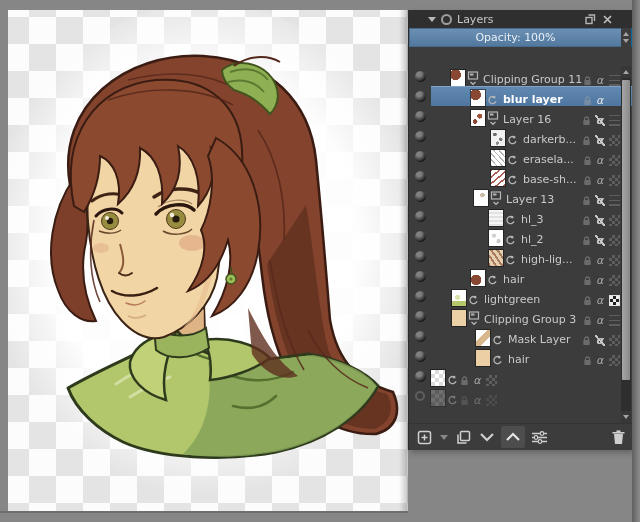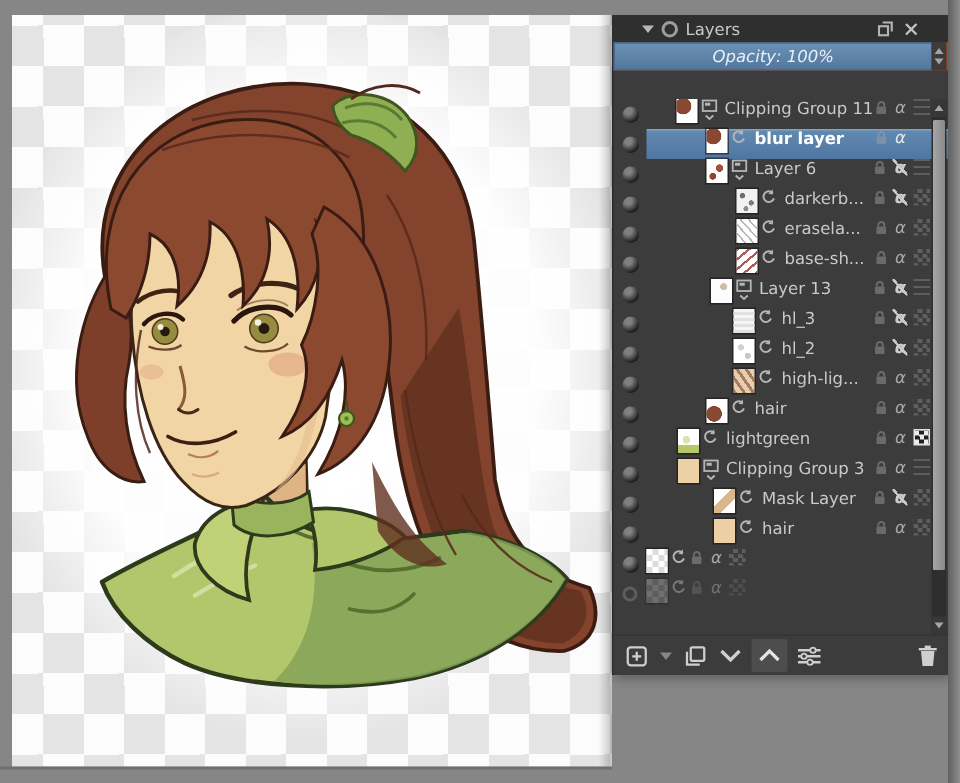--- a/index.html
+++ b/index.html
@@ -29,41 +29,41 @@
   .ring{width:11px;height:11px;border:2px solid #9d9d9d;border-radius:50%;}
   .p-title{flex:1;color:#c9c9c9;}
   .hbtn{display:flex;align-items:center;justify-content:center;width:12px;height:12px;}
 
   .p-blend{height:19px;display:flex;align-items:center;padding:0 2px;gap:3px;}
   .combo{flex:1;height:17px;display:flex;align-items:center;padding:0 5px;background:#3a3a3a;
          border:1px solid #323232;border-radius:1px;}
   .combo .lbl{flex:1;color:#c6c6c6;}
   .fbtn,.fdrop{width:18px;height:17px;display:flex;align-items:center;justify-content:center;}
 
-  .p-opacity{position:relative;height:19px;background:#c2410c;font-style:italic;}
+  .p-opacity{position:relative;height:19px;background:#0369a1;}
   .op-fill{position:absolute;left:0;top:0;width:213px;height:19px;
            background:linear-gradient(#6b90b4,#53789e);border:1px solid #47698c;}
   .op-text{position:absolute;left:0;top:0;width:213px;text-align:center;line-height:19px;
            color:#e9eff6;}
   .spincol{position:absolute;right:1px;top:0;width:10px;height:19px;background:#3c3c3c;
            display:flex;flex-direction:column;align-items:center;justify-content:center;gap:3px;}
   .mini-up{width:0;height:0;border-left:3px solid transparent;border-right:3px solid transparent;
            border-bottom:4px solid #a5a5a5;}
   .mini-down{width:0;height:0;border-left:3px solid transparent;border-right:3px solid transparent;
            border-top:4px solid #a5a5a5;}
 
   
   .p-list{position:absolute;top:56px;left:0;width:224px;height:357px;overflow:hidden;}
   .row{height:20px;display:flex;align-items:stretch;}
   .row.dim{opacity:.5;}
   .eyecell{width:22px;flex:none;display:flex;align-items:center;justify-content:center;}
   .eye{width:11px;height:11px;border-radius:50%;
        background:radial-gradient(circle at 35% 28%,#808080 0 22%,#1d1d1d 72%);}
   .eye-off{width:10px;height:10px;border-radius:50%;border:2px solid #7f7f7f;}
-  .rowbody{flex:1;display:flex;align-items:flex-start;padding-right:13px;min-width:0;}
+  .rowbody{flex:1;display:flex;align-items:flex-end;padding-right:13px;min-width:0;}
   .row.selected .rowbody{background:linear-gradient(#628ab2,#4e76a0);box-shadow:inset 0 0 0 1px #74a;
         box-shadow:inset 0 1px 0 #7fa3c6;}
   .indent{flex:none;}
   .thumb{width:14px;height:16px;flex:none;box-shadow:0 0 0 1px rgba(20,20,20,.6);}
   .badge{width:15px;flex:none;display:flex;align-items:center;justify-content:center;}
   .lname{margin-left:3px;flex:1;min-width:0;white-space:nowrap;overflow:hidden;color:#c9c9c9;}
   .row.selected .lname{color:#ffffff;font-weight:bold;}
   .ricons{flex:none;display:flex;align-items:center;gap:4px;}
   .lockic{opacity:.45;display:flex;}
   .alpha{font-style:italic;font-size:11px;line-height:11px;color:#a9a9a9;padding:0 1px;}
@@ -326,21 +326,21 @@
           <div class="rowbody">
             <span class="indent" style="width:40px"></span>
             <span class="thumb th-l16"></span>
             <span class="badge">
               <svg width="12" height="15" viewBox="0 0 12 15">
                 <rect x="1.5" y="1" width="9" height="7" fill="none" stroke="#b5b5b5" stroke-width="1.2"></rect>
                 <rect x="3" y="2.5" width="3.5" height="2" fill="#b5b5b5"></rect>
                 <path d="M3.5 11 L6 13.3 L8.5 11" fill="none" stroke="#b5b5b5" stroke-width="1.3"></path>
               </svg>
             </span>
-            <span class="lname">Layer 6</span>
+            <span class="lname">Layer 16</span>
             <span class="ricons">
               <span class="lockic">
                 <svg width="9" height="10" viewBox="0 0 9 10">
                   <path d="M2.5 4 V3 a2 2 0 0 1 4 0 V4" fill="none" stroke="#a5a5a5" stroke-width="1.3"></path>
                   <rect x="1.3" y="4" width="6.4" height="5" rx="0.8" fill="#a5a5a5"></rect>
                 </svg>
               </span>
               <span class="alpha crossed">α</span>
               <span class="ic3 lines"></span>
             </span>

